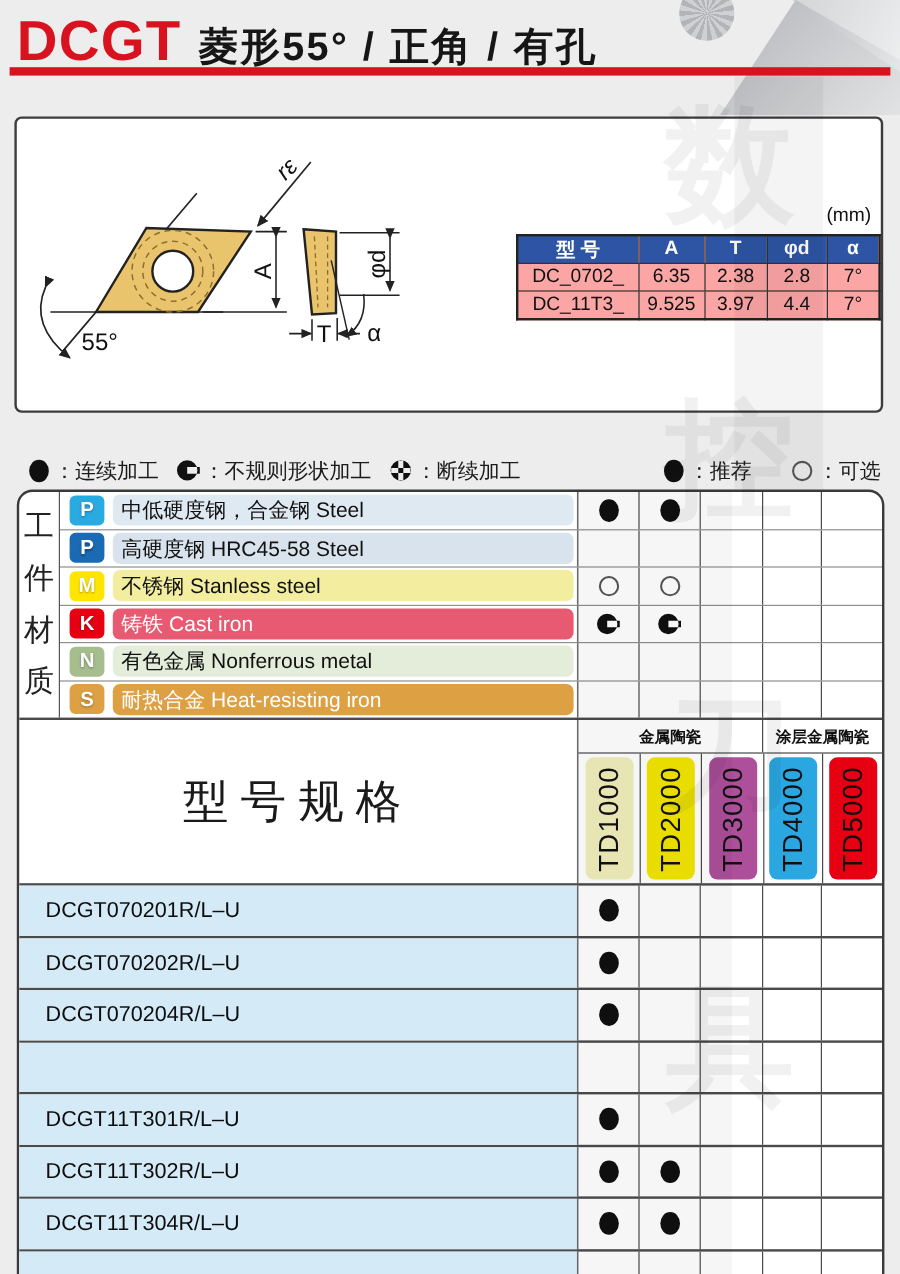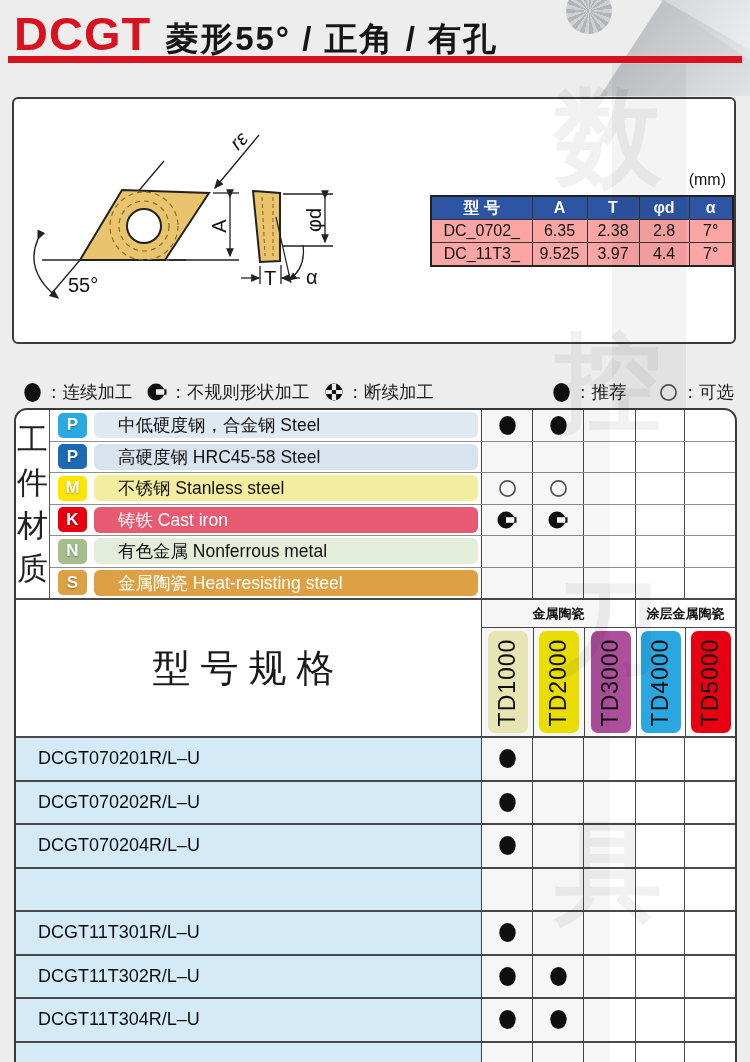--- a/index.html
+++ b/index.html
@@ -50,31 +50,31 @@
   .lmark{display:inline-flex;width:20px;justify-content:center;}
 
   
   .main-table{position:absolute;left:14px;top:408px;width:723px;height:678px;background:#fff;
               border:2px solid #3a3a3a;border-radius:13px 13px 0 0;box-sizing:border-box;
               display:flex;flex-direction:column;overflow:hidden;}
   .cells{display:grid;grid-template-columns:51px 51px 52px 49px 51px;width:254px;flex:none;height:100%;}
   .cell{border-left:1px solid #4a4a4a;display:flex;align-items:center;justify-content:center;}
 
   .mat-section{height:188px;display:flex;}
-  .side-label{width:34px;border-right:1px solid #555;font-size:31px;line-height:43px;
+  .side-label{width:34px;border-right:1px solid #555;font-size:25px;line-height:43px;
               text-align:center;word-break:break-all;padding-top:8px;box-sizing:border-box;color:#222;}
   .mat-rows{flex:1;display:flex;flex-direction:column;}
   .mat-row{flex:1;display:flex;align-items:stretch;border-bottom:1px solid #8f8f8f;}
   .mat-row:last-child{border-bottom:none;}
   .mat-left{flex:1;display:flex;align-items:center;gap:7px;padding-left:8px;}
   .badge{width:29px;height:25px;border-radius:5px;flex:none;display:flex;align-items:center;
          justify-content:center;font-size:17px;font-weight:bold;color:#fff;
          text-shadow:0 1px 2px rgba(0,0,0,.35);}
   .strip{flex:1;height:26px;margin-right:3px;border-radius:6px;display:flex;align-items:center;
-         padding-left:24px;font-size:17.5px;box-sizing:border-box;white-space:nowrap;overflow:hidden;}
+         padding-left:7px;font-size:17.5px;box-sizing:border-box;white-space:nowrap;overflow:hidden;}
 
   .catalog-head{height:140px;display:flex;border-top:2px solid #4a4a4a;border-bottom:2px solid #4a4a4a;box-sizing:border-box;}
   .catalog-title{flex:1;display:flex;align-items:center;justify-content:center;
                  font-size:38px;letter-spacing:10px;color:#1a1a1a;}
   .grade-area{width:254px;flex:none;display:flex;flex-direction:column;border-left:1px solid #4a4a4a;box-sizing:border-box;}
   .group-row{height:28px;display:flex;border-bottom:1px solid #4a4a4a;box-sizing:border-box;}
   .group-cell{display:flex;align-items:center;justify-content:center;font-size:13px;font-weight:bold;}
   .group-cell.g0{width:153px;}
   .group-cell.g1{flex:1;border-left:1px solid #4a4a4a;}
   .pill-row{flex:1;display:grid;grid-template-columns:51px 51px 52px 49px 50px;}
@@ -324,21 +324,21 @@
             <span class="cell"></span>
             <span class="cell"></span>
             <span class="cell"></span>
             <span class="cell"></span>
             <span class="cell"></span>
           </div>
         </div>
         <div class="mat-row">
           <div class="mat-left">
             <span class="badge" style="background-color: rgb(221, 161, 67);">S</span>
-            <span class="strip" style="background-color: rgb(221, 161, 67); color: rgb(255, 255, 255);">金属陶瓷 Heat-resisting steel</span>
+            <span class="strip" style="background-color: rgb(221, 161, 67); color: rgb(255, 255, 255);">耐热合金 Heat-resisting iron</span>
           </div>
           <div class="cells">
             <span class="cell"></span>
             <span class="cell"></span>
             <span class="cell"></span>
             <span class="cell"></span>
             <span class="cell"></span>
           </div>
         </div>
       </div>

